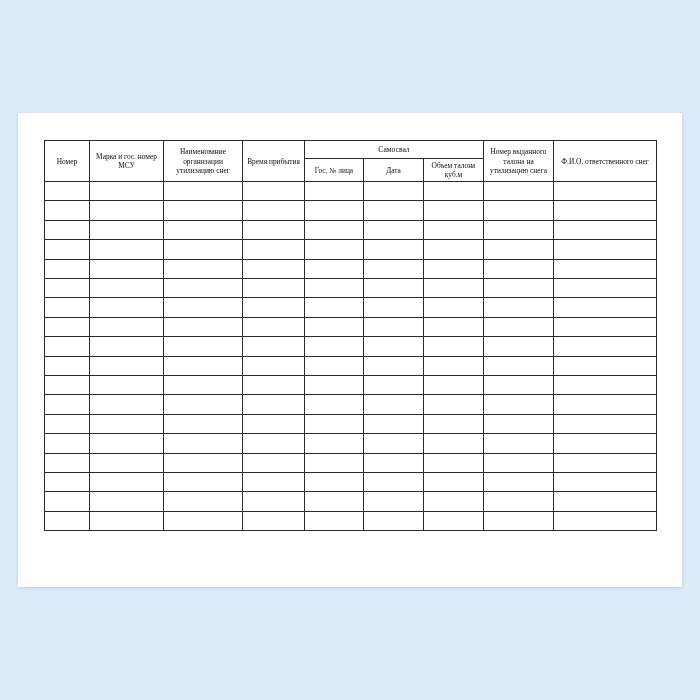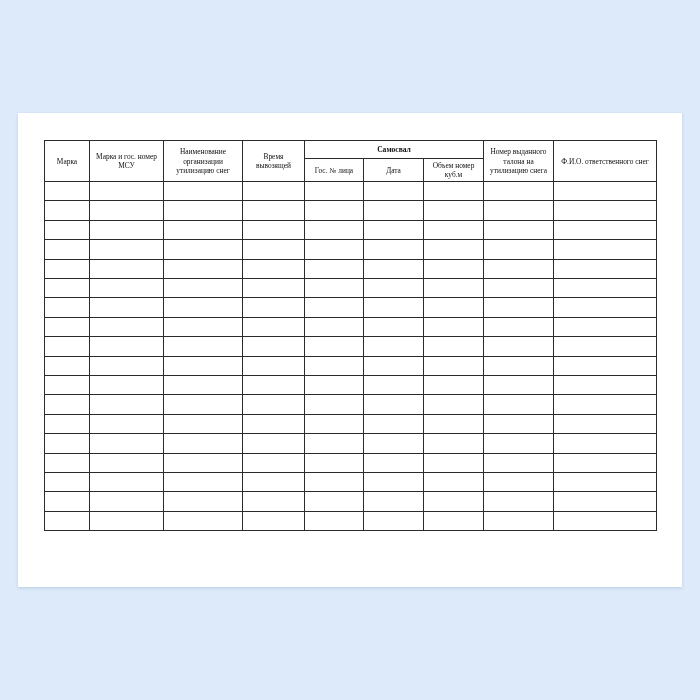--- a/index.html
+++ b/index.html
@@ -45,21 +45,20 @@
     color: #111;
   }
   table.form th {
     font-size: 7.4px;
     line-height: 1.22;
     padding: 2px 2px;
   }
   table.form th.group {
     font-size: 7.6px;
     height: 13px;
-    font-weight: bold;
   }
   table.form td.cell {
     height: 18.4px;
   }
   .th-inner {
     display: block;
     padding: 0 2px;
   }
   col.c-date { width: 45px; }
   col.c-mark { width: 74px; }
@@ -84,50 +83,50 @@
         <col class="c-time">
         <col class="c-gos">
         <col class="c-marka">
         <col class="c-vol">
         <col class="c-talon">
         <col class="c-fio">
       </colgroup>
       <thead>
         <tr>
           <th rowspan="2">
-              <span class="th-inner">Марка</span>
+              <span class="th-inner">Номер</span>
             </th>
           <th rowspan="2">
               <span class="th-inner">Марка и гос. номер МСУ</span>
             </th>
           <th rowspan="2">
               <span class="th-inner">Наименование организации утилизацию снег</span>
             </th>
           <th rowspan="2">
-              <span class="th-inner">Время вывозящей</span>
+              <span class="th-inner">Время прибытия</span>
             </th>
           <th class="group" colspan="3">
               <span class="th-inner">Самосвал</span>
             </th>
           <th rowspan="2">
               <span class="th-inner">Номер выданного талона на утилизацию снега</span>
             </th>
           <th rowspan="2">
               <span class="th-inner">Ф.И.О. ответственного снег</span>
             </th>
         </tr>
         <tr>
           <th>
               <span class="th-inner">Гос. № лица</span>
             </th>
           <th>
               <span class="th-inner">Дата</span>
             </th>
           <th>
-              <span class="th-inner">Объем номер куб.м</span>
+              <span class="th-inner">Объем талона куб.м</span>
             </th>
         </tr>
       </thead>
       <tbody id="table-body">
           <tr>
             <td class="cell"></td>
             <td class="cell"></td>
             <td class="cell"></td>
             <td class="cell"></td>
             <td class="cell"></td>

